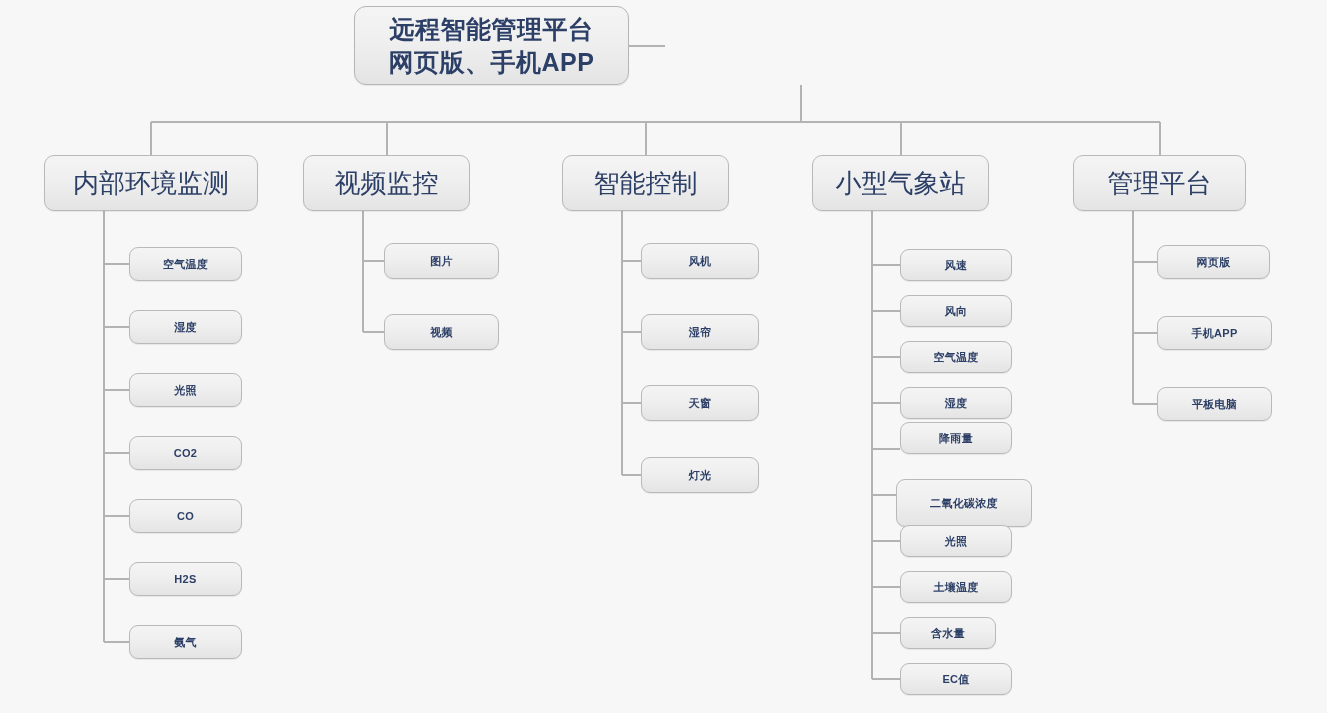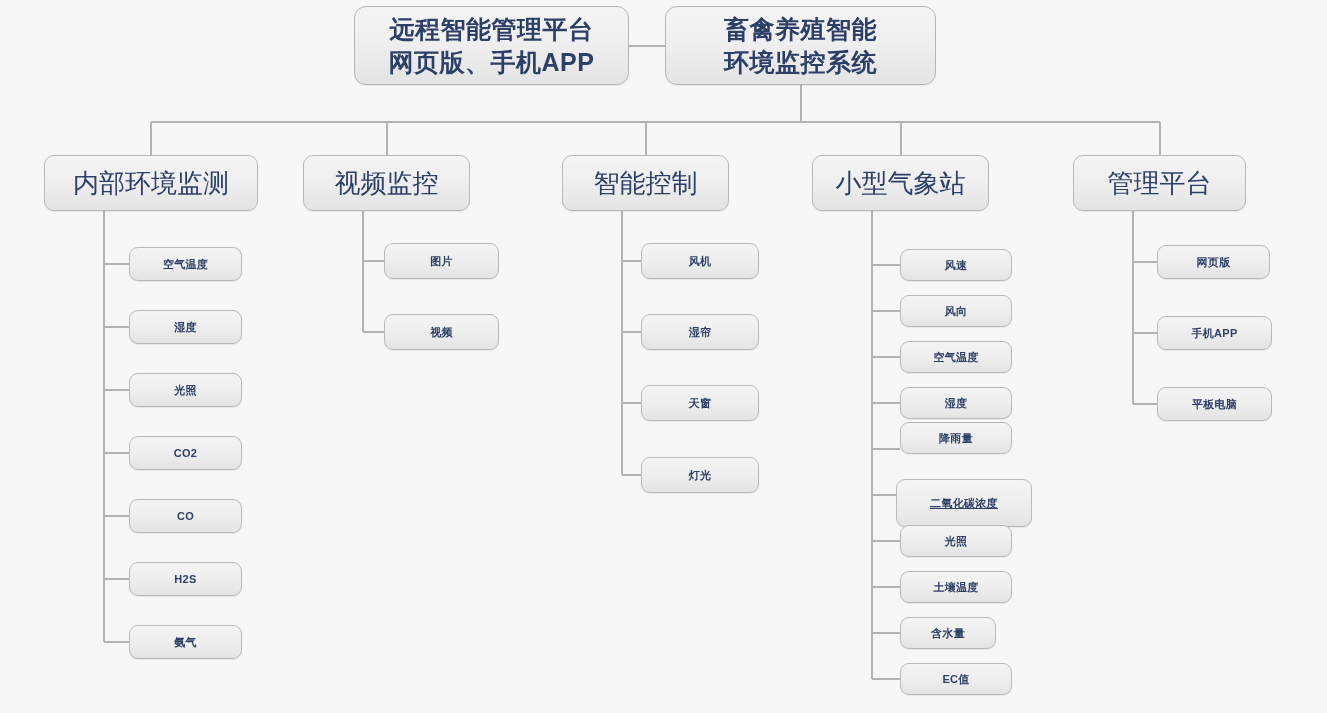--- a/index.html
+++ b/index.html
@@ -99,24 +99,20 @@
       <line x1="872" y1="541" x2="900" y2="541" stroke="#b3b3b3" stroke-width="2" shape-rendering="crispEdges"></line>
       <line x1="872" y1="587" x2="900" y2="587" stroke="#b3b3b3" stroke-width="2" shape-rendering="crispEdges"></line>
       <line x1="872" y1="633" x2="900" y2="633" stroke="#b3b3b3" stroke-width="2" shape-rendering="crispEdges"></line>
       <line x1="872" y1="679" x2="900" y2="679" stroke="#b3b3b3" stroke-width="2" shape-rendering="crispEdges"></line>
       <line x1="1133" y1="211" x2="1133" y2="404" stroke="#b3b3b3" stroke-width="2" shape-rendering="crispEdges"></line>
       <line x1="1133" y1="262" x2="1157" y2="262" stroke="#b3b3b3" stroke-width="2" shape-rendering="crispEdges"></line>
       <line x1="1133" y1="333" x2="1157" y2="333" stroke="#b3b3b3" stroke-width="2" shape-rendering="crispEdges"></line>
       <line x1="1133" y1="404" x2="1157" y2="404" stroke="#b3b3b3" stroke-width="2" shape-rendering="crispEdges"></line>
     </svg>
 
-  <div class="node root" style="left:665px; top:6px; width:271px; height:79px;">
-    <span>畜禽养殖智能
-环境监控系统</span>
-  </div>
 
   <div class="node root" style="left:354px; top:6px; width:275px; height:79px;">
     <span>远程智能管理平台
 网页版、手机APP</span>
   </div>
 
   <div class="node lvl2" style="left:44px; top:155px; width:214px; height:56px;">
     <span>内部环境监测</span>
   </div>
   <div class="node lvl2" style="left:303px; top:155px; width:167px; height:56px;">
@@ -182,21 +178,21 @@
   </div>
   <div class="node leaf" style="left:900px; top:341px; width:112px; height:32px;">
     <span>空气温度</span>
   </div>
   <div class="node leaf" style="left:900px; top:387px; width:112px; height:32px;">
     <span>湿度</span>
   </div>
   <div class="node leaf" style="left:900px; top:422px; width:112px; height:32px;">
     <span>降雨量</span>
   </div>
-  <div class="node leaf" style="left:896px; top:479px; width:136px; height:48px;text-decoration:underline;">
+  <div class="node leaf" style="left:896px; top:479px; width:136px; height:48px;">
     <span>二氧化碳浓度</span>
   </div>
   <div class="node leaf" style="left:900px; top:525px; width:112px; height:32px;">
     <span>光照</span>
   </div>
   <div class="node leaf" style="left:900px; top:571px; width:112px; height:32px;">
     <span>土壤温度</span>
   </div>
   <div class="node leaf" style="left:900px; top:617px; width:96px; height:32px;">
     <span>含水量</span>

